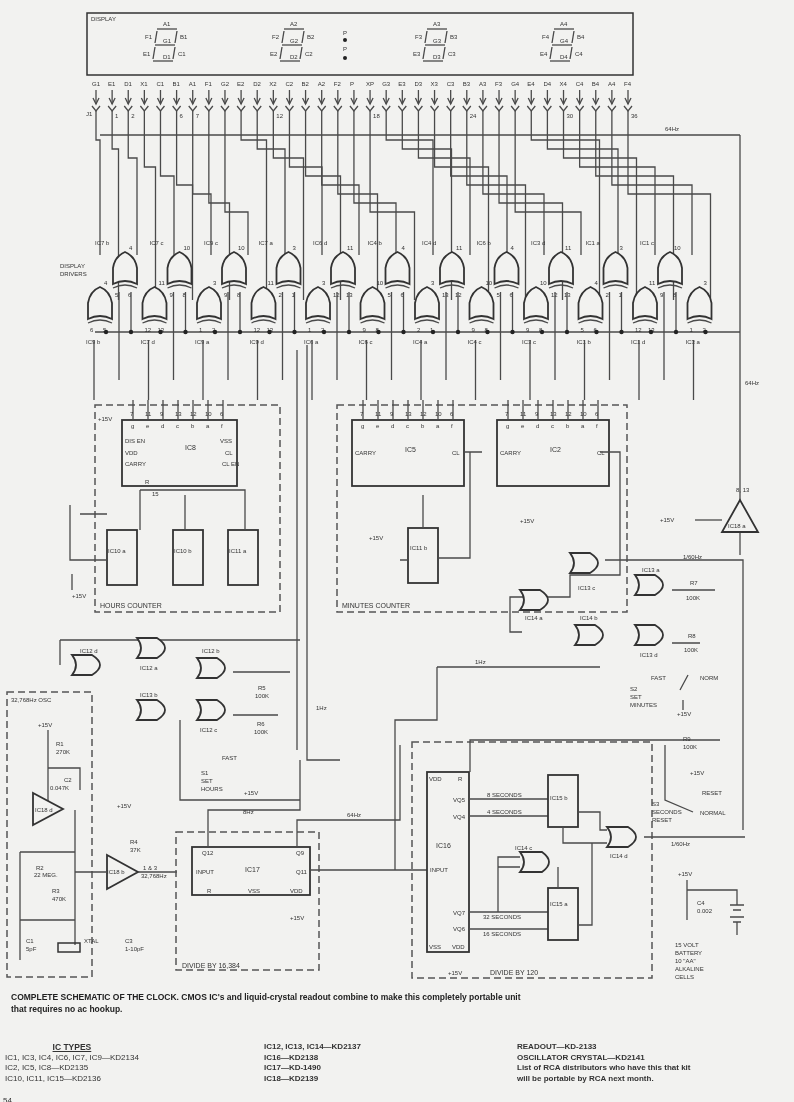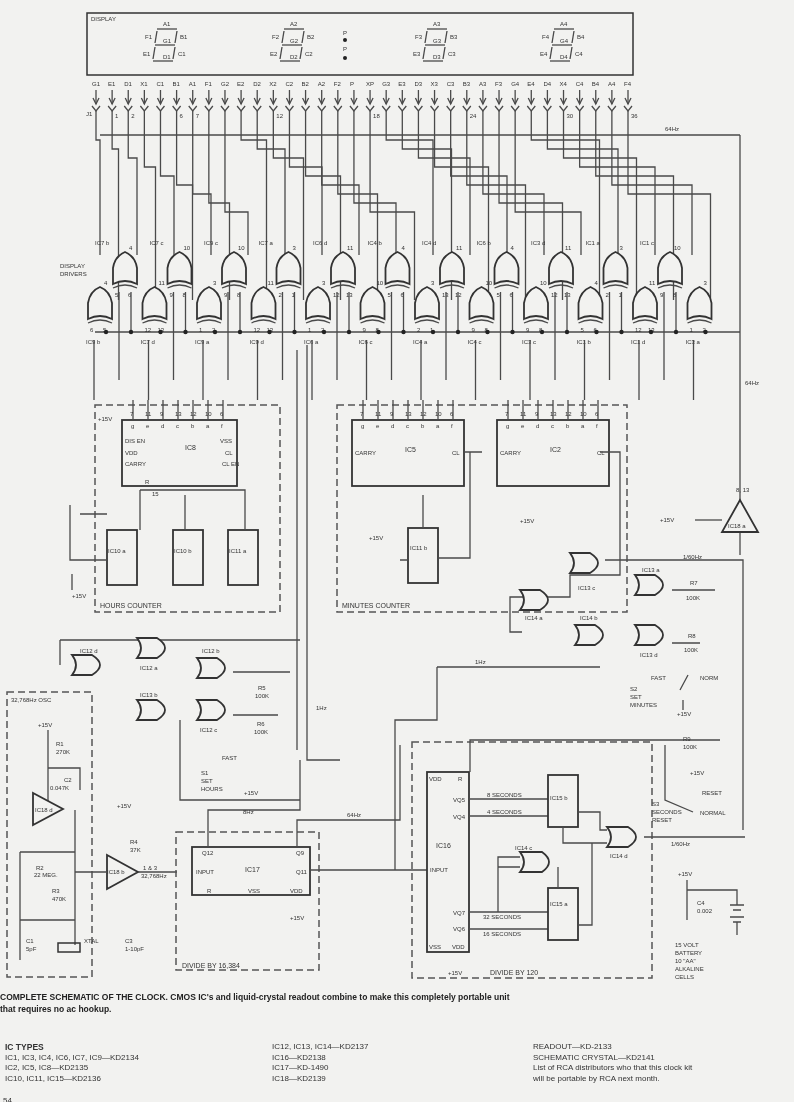--- a/index.html
+++ b/index.html
@@ -7,23 +7,23 @@
          font-family:"Liberation Sans", sans-serif; color:#2a2a2a; }
   svg#schem { position:absolute; left:0; top:0; }
   svg text { font-family:"Liberation Sans", sans-serif; fill:#333; }
   .w { stroke:#4a4a4a; stroke-width:1.3; fill:none; }
   .box { stroke:#333; stroke-width:1.8; fill:#f2f2f0; }
   .dash { stroke:#555; stroke-width:1.5; fill:none; stroke-dasharray:7 4; }
   .gate { stroke:#333; stroke-width:1.8; fill:#f2f2f0; }
   .dot { fill:#222; }
   .lbl { font-size:6px; }
   .lbl7 { font-size:7px; }
-  .caption { position:absolute; left:0; top:991px; font-size:8.5px; font-weight:bold; line-height:12px; width:520px; color:#222; }
+  .caption { position:absolute; left:11px; top:991px; font-size:8.5px; font-weight:bold; line-height:12px; width:520px; color:#222; }
   .ic-col { position:absolute; top:1042px; font-size:8px; line-height:10.5px; color:#333; }
-  .ic-col .hd { font-weight:bold; font-size:8.5px; }
+  .ic-col .hd { font-weight:bold; text-align:center; font-size:8.5px;text-decoration:underline; }
   .pageno { position:absolute; left:3px; top:1096px; font-size:8px; color:#333; }
 </style>
 </head>
 <body>
 
 <svg id="schem" width="794" height="990" viewBox="0 0 794 990" xmlns="http://www.w3.org/2000/svg">
 
   <g>
     <rect x="87" y="13" width="546" height="62" fill="#f2f2f0" stroke="#333" stroke-width="1.5"></rect>
     <text class="lbl" x="91" y="21">DISPLAY</text>
@@ -858,25 +858,25 @@
 <div class="caption">
   <span>COMPLETE SCHEMATIC OF THE CLOCK.</span><span style="font-weight:bold"> CMOS IC's and liquid-crystal readout combine to make this completely portable unit that requires no ac hookup.</span>
 </div>
 
 <div class="ic-col" style="left:5px;">
   <div class="hd">IC TYPES</div>
   <div>IC1, IC3, IC4, IC6, IC7, IC9—KD2134</div>
   <div>IC2, IC5, IC8—KD2135</div>
   <div>IC10, IC11, IC15—KD2136</div>
 </div>
-<div class="ic-col" style="left:272px;top:1042px;">
+<div class="ic-col" style="left:264px;top:1042px;font-weight:bold;">
   <div>IC12, IC13, IC14—KD2137</div>
   <div>IC16—KD2138</div>
   <div>IC17—KD-1490</div>
   <div>IC18—KD2139</div>
 </div>
-<div class="ic-col" style="left:533px;top:1042px;">
+<div class="ic-col" style="left:517px;top:1042px;font-weight:bold;">
   <div>READOUT—KD-2133</div>
-  <div>SCHEMATIC CRYSTAL—KD2141</div>
-  <div>List of RCA distributors who that this clock kit</div>
+  <div>OSCILLATOR CRYSTAL—KD2141</div>
+  <div>List of RCA distributors who have this that kit</div>
   <div>will be portable by RCA next month.</div>
 </div>
 <div class="pageno">54</div>
 
 </body></html>

